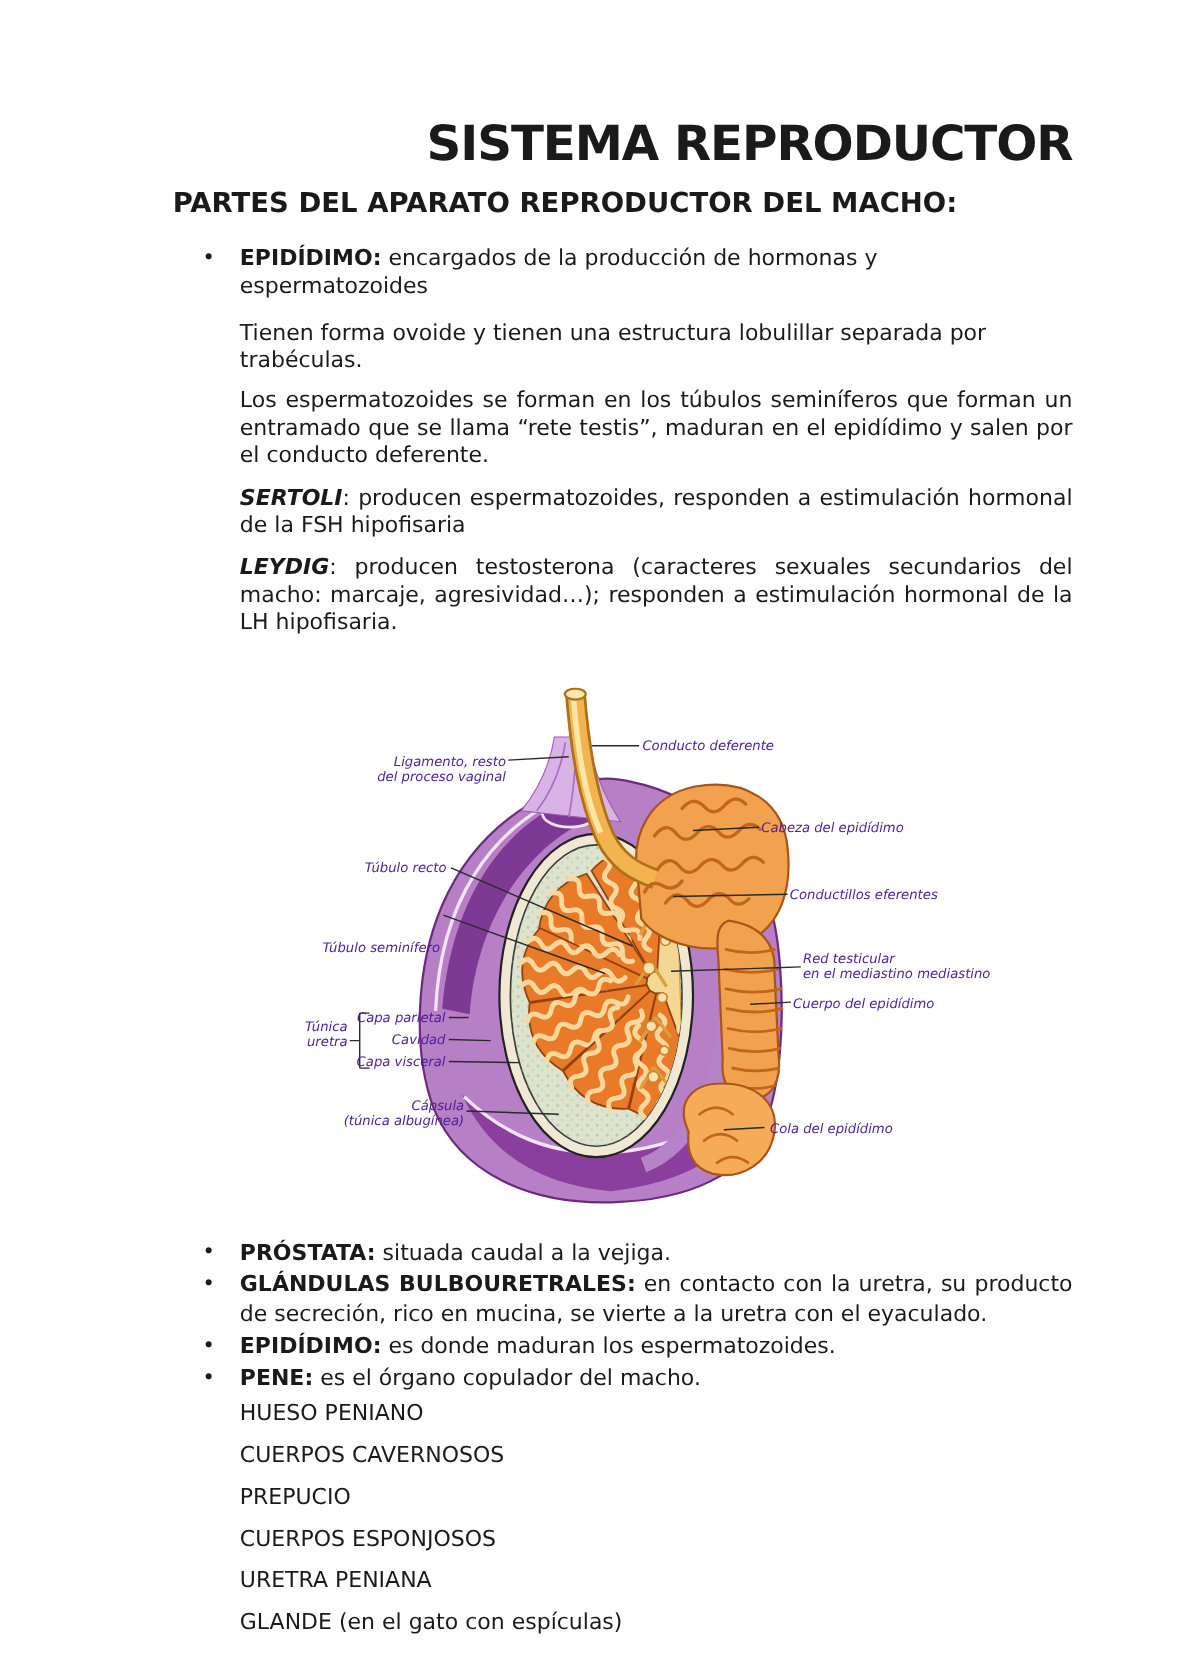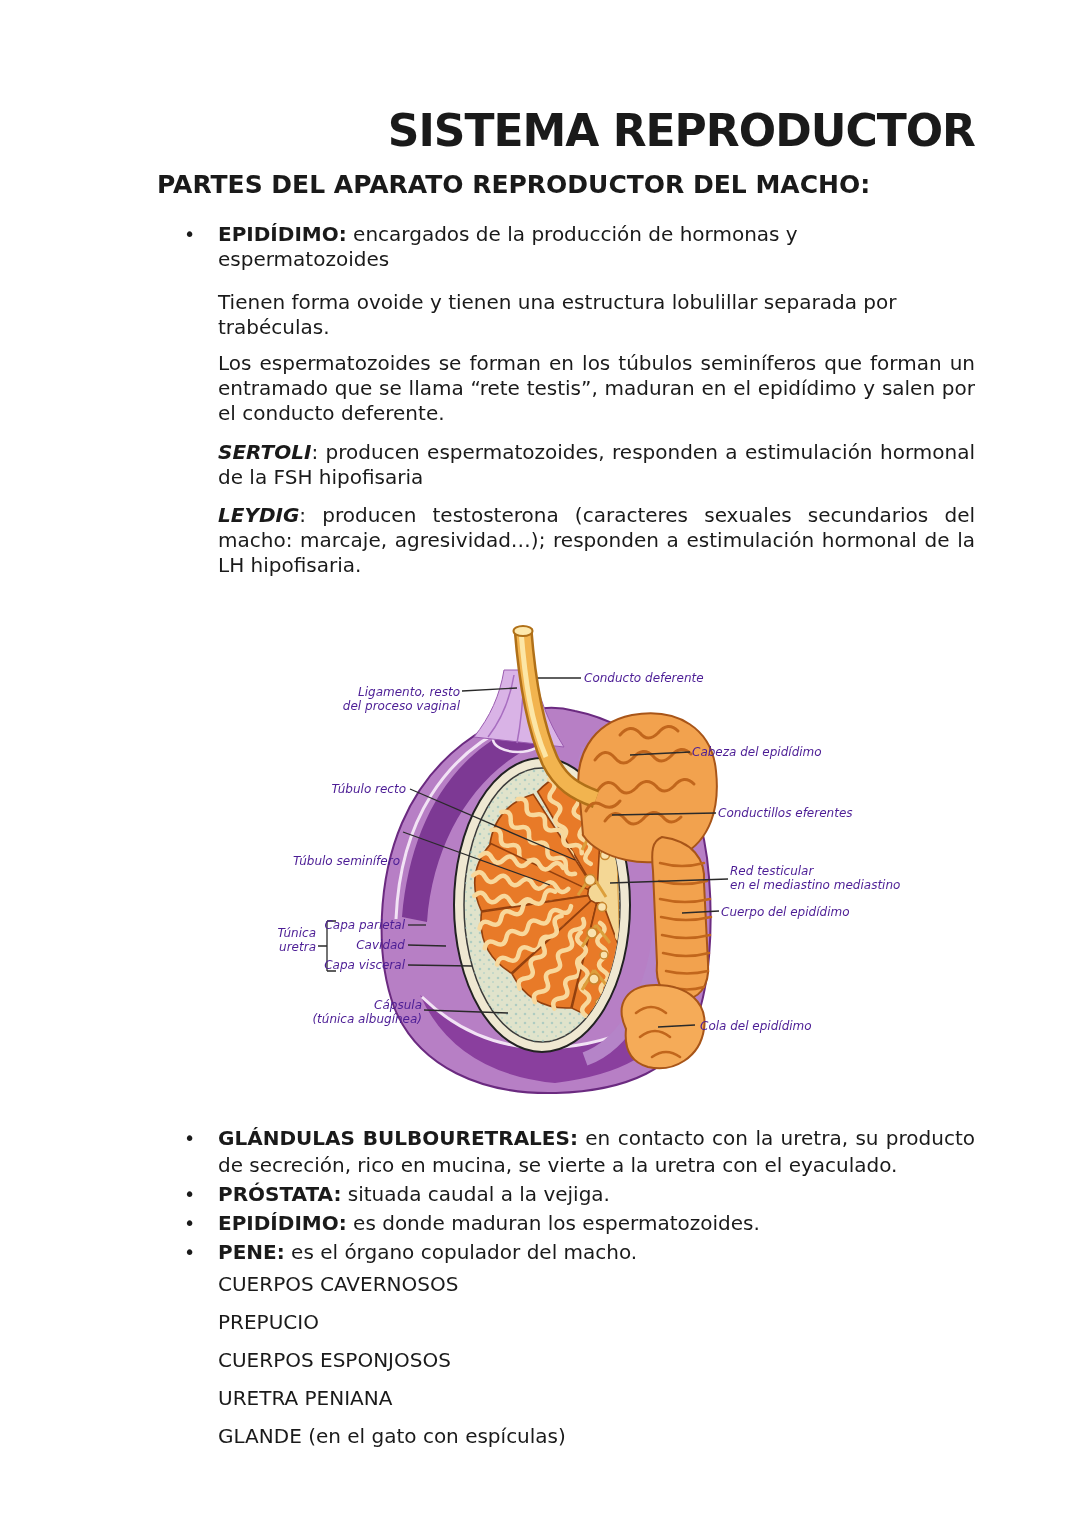--- a/index.html
+++ b/index.html
@@ -181,27 +181,28 @@
     <div class="lbl" style="left:441px;top:280px;">Cuerpo del epidídimo</div>
     <div class="lbl r" style="left:-8px;top:301px;width:44px;"><span>Túnica</span><br><span>uretra</span></div>
     <div class="lbl r" style="left:0;top:293px;width:125px;">Capa parietal</div>
     <div class="lbl r" style="left:0;top:313px;width:125px;">Cavidad</div>
     <div class="lbl r" style="left:0;top:333px;width:125px;">Capa visceral</div>
     <div class="lbl r" style="left:0;top:373px;width:142px;"><span>Cápsula</span><br><span>(túnica albugínea)</span></div>
     <div class="lbl" style="left:420px;top:394px;">Cola del epidídimo</div>
   </div>
 
   <div class="bullets">
+    <div class="bullet"><span class="term">PRÓSTATA:</span><span> situada caudal a la vejiga.</span></div>
     <div class="bullet just"><span class="term">GLÁNDULAS BULBOURETRALES:</span><span> en contacto con la uretra, su producto de secreción, rico en mucina, se vierte a la uretra con el eyaculado.</span></div>
-    <div class="bullet"><span class="term">PRÓSTATA:</span><span> situada caudal a la vejiga.</span></div>
     <div class="bullet"><span class="term">EPIDÍDIMO:</span><span> es donde maduran los espermatozoides.</span></div>
     <div class="bullet"><span class="term">PENE:</span><span> es el órgano copulador del macho.</span></div>
   </div>
 
   <div class="parts">
+    <div class="part">HUESO PENIANO</div>
     <div class="part">CUERPOS CAVERNOSOS</div>
     <div class="part">PREPUCIO</div>
     <div class="part">CUERPOS ESPONJOSOS</div>
     <div class="part">URETRA PENIANA</div>
     <div class="part">GLANDE (en el gato con espículas)</div>
   </div>
 
 </div>
 
 </body></html>

